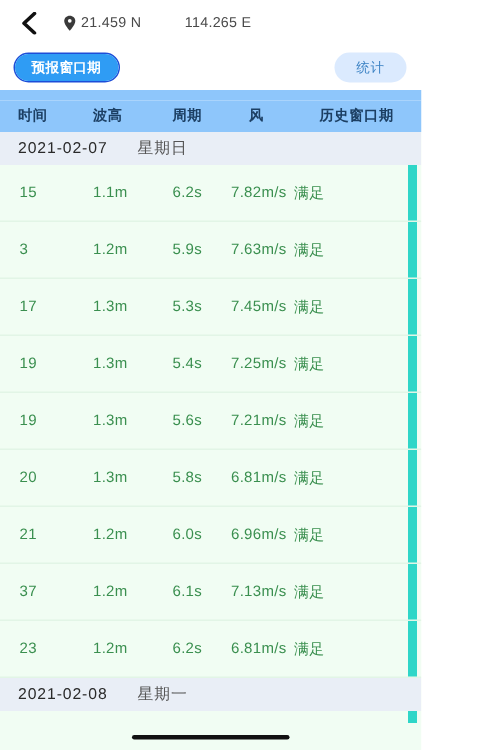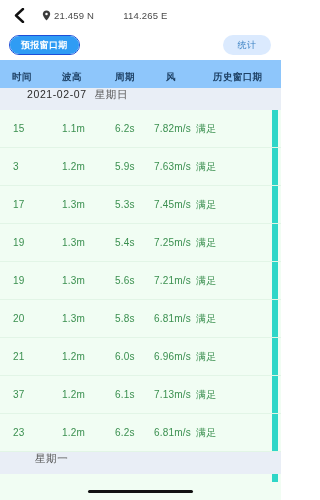--- a/index.html
+++ b/index.html
@@ -64,24 +64,24 @@
   .th {
     font-size:9.5px; color:#1c3f63; font-weight:bold; letter-spacing:.4px;
     position:absolute; white-space:nowrap;
   }
   .th.c0 { left:12px; } .th.c1 { left:62px; } .th.c2 { left:115px; }
   .th.c3 { left:166px; } .th.c4 { left:213px; }
 
   .tbody { flex:1 1 auto; overflow:hidden; background:#f1fdf3; position:relative; }
 
   .daterow {
-    height:22px; display:flex; align-items:flex-start; padding-left:27px;
+    height:22px; display:flex; align-items:center; padding-left:12px;
     background:#e9eef6; font-size:10.5px; color:#2a2a2a; letter-spacing:.6px;
   }
-  .daterow .wd { margin-left:8px; color:#555; }
+  .daterow .wd { margin-left:20px; color:#555; }
 
   .trow {
     height:38px; display:flex; align-items:center; position:relative;
     background:#f1fdf3; border-bottom:1px solid #e2f5e6;
   }
   .td {
     position:absolute; font-size:10px; color:#3a8f4f; letter-spacing:.2px;
     white-space:nowrap; font-weight:500;
   }
   .td.c0 { left:13px; } .td.c1 { left:62px;text-align:center; } .td.c2 { left:115px; }
@@ -210,20 +210,21 @@
       </div>
       <div class="trow">
         <span class="td c0">23</span>
         <span class="td c1">1.2m</span>
         <span class="td c2">6.2s</span>
         <span class="td c3">6.81m/s</span>
         <span class="td c4">满足</span>
         <span class="bar"></span>
       </div>
       <div class="daterow">
+        <span>2021-02-08</span>
         <span class="wd">星期一</span>
       </div>
       <div class="trow">
         <span class="bar"></span>
       </div>
     </div>
 
   <div class="homebar">
     <div class="pill"></div>
   </div>

